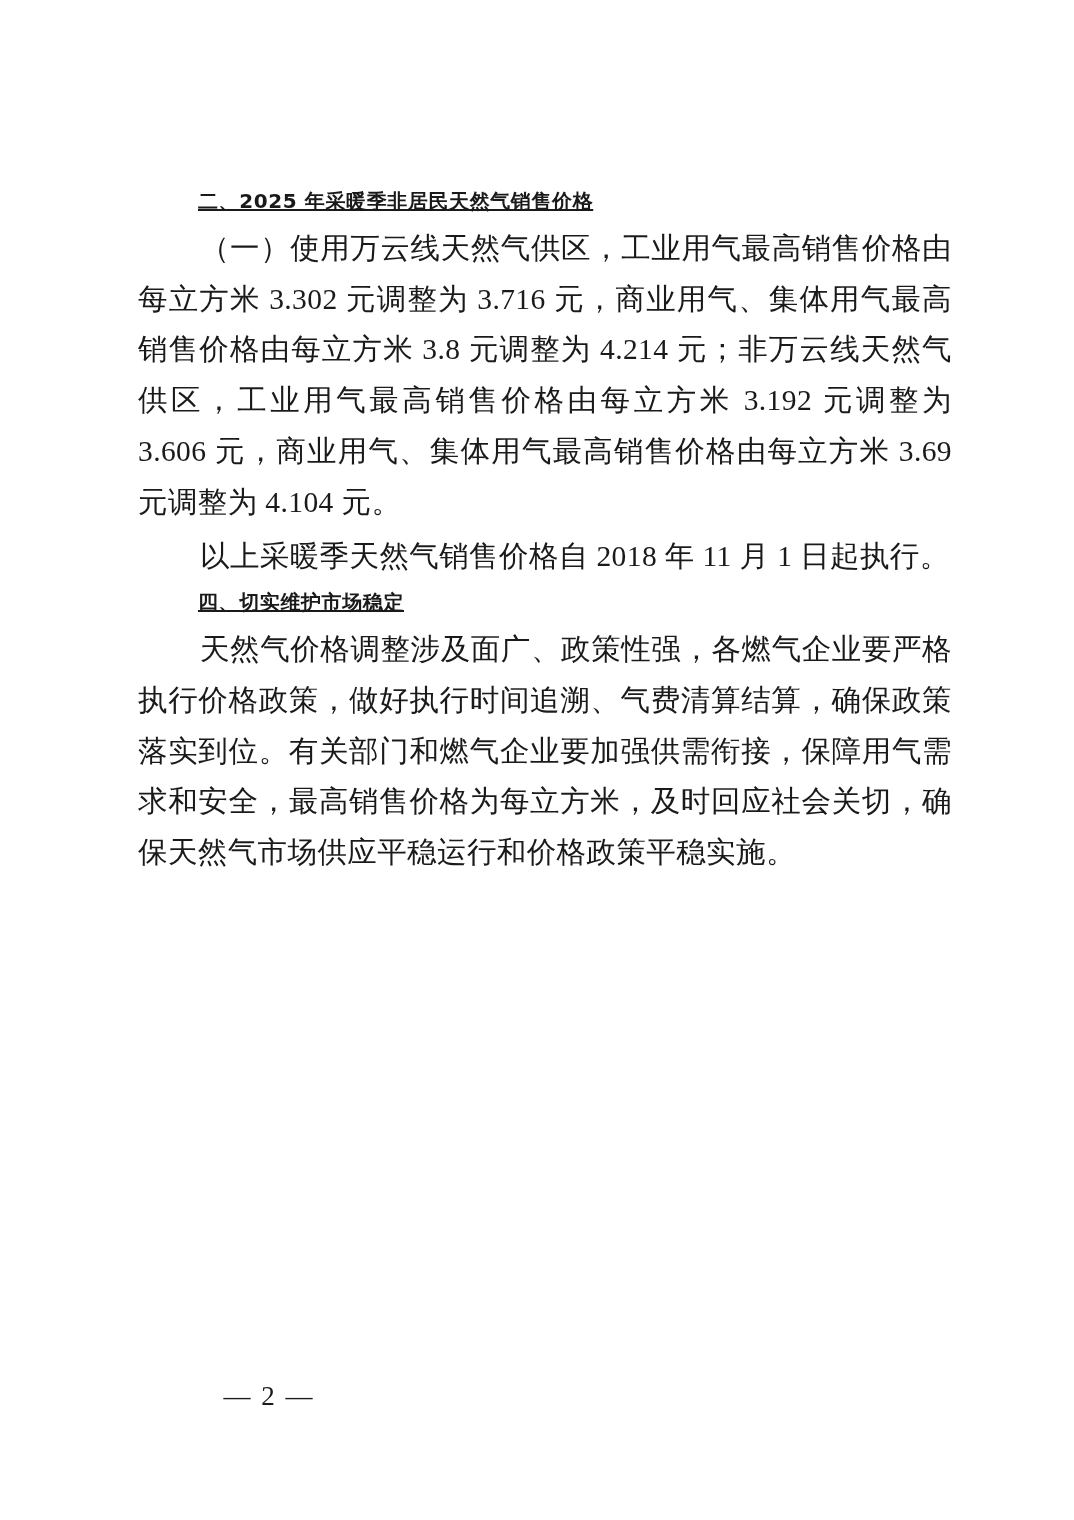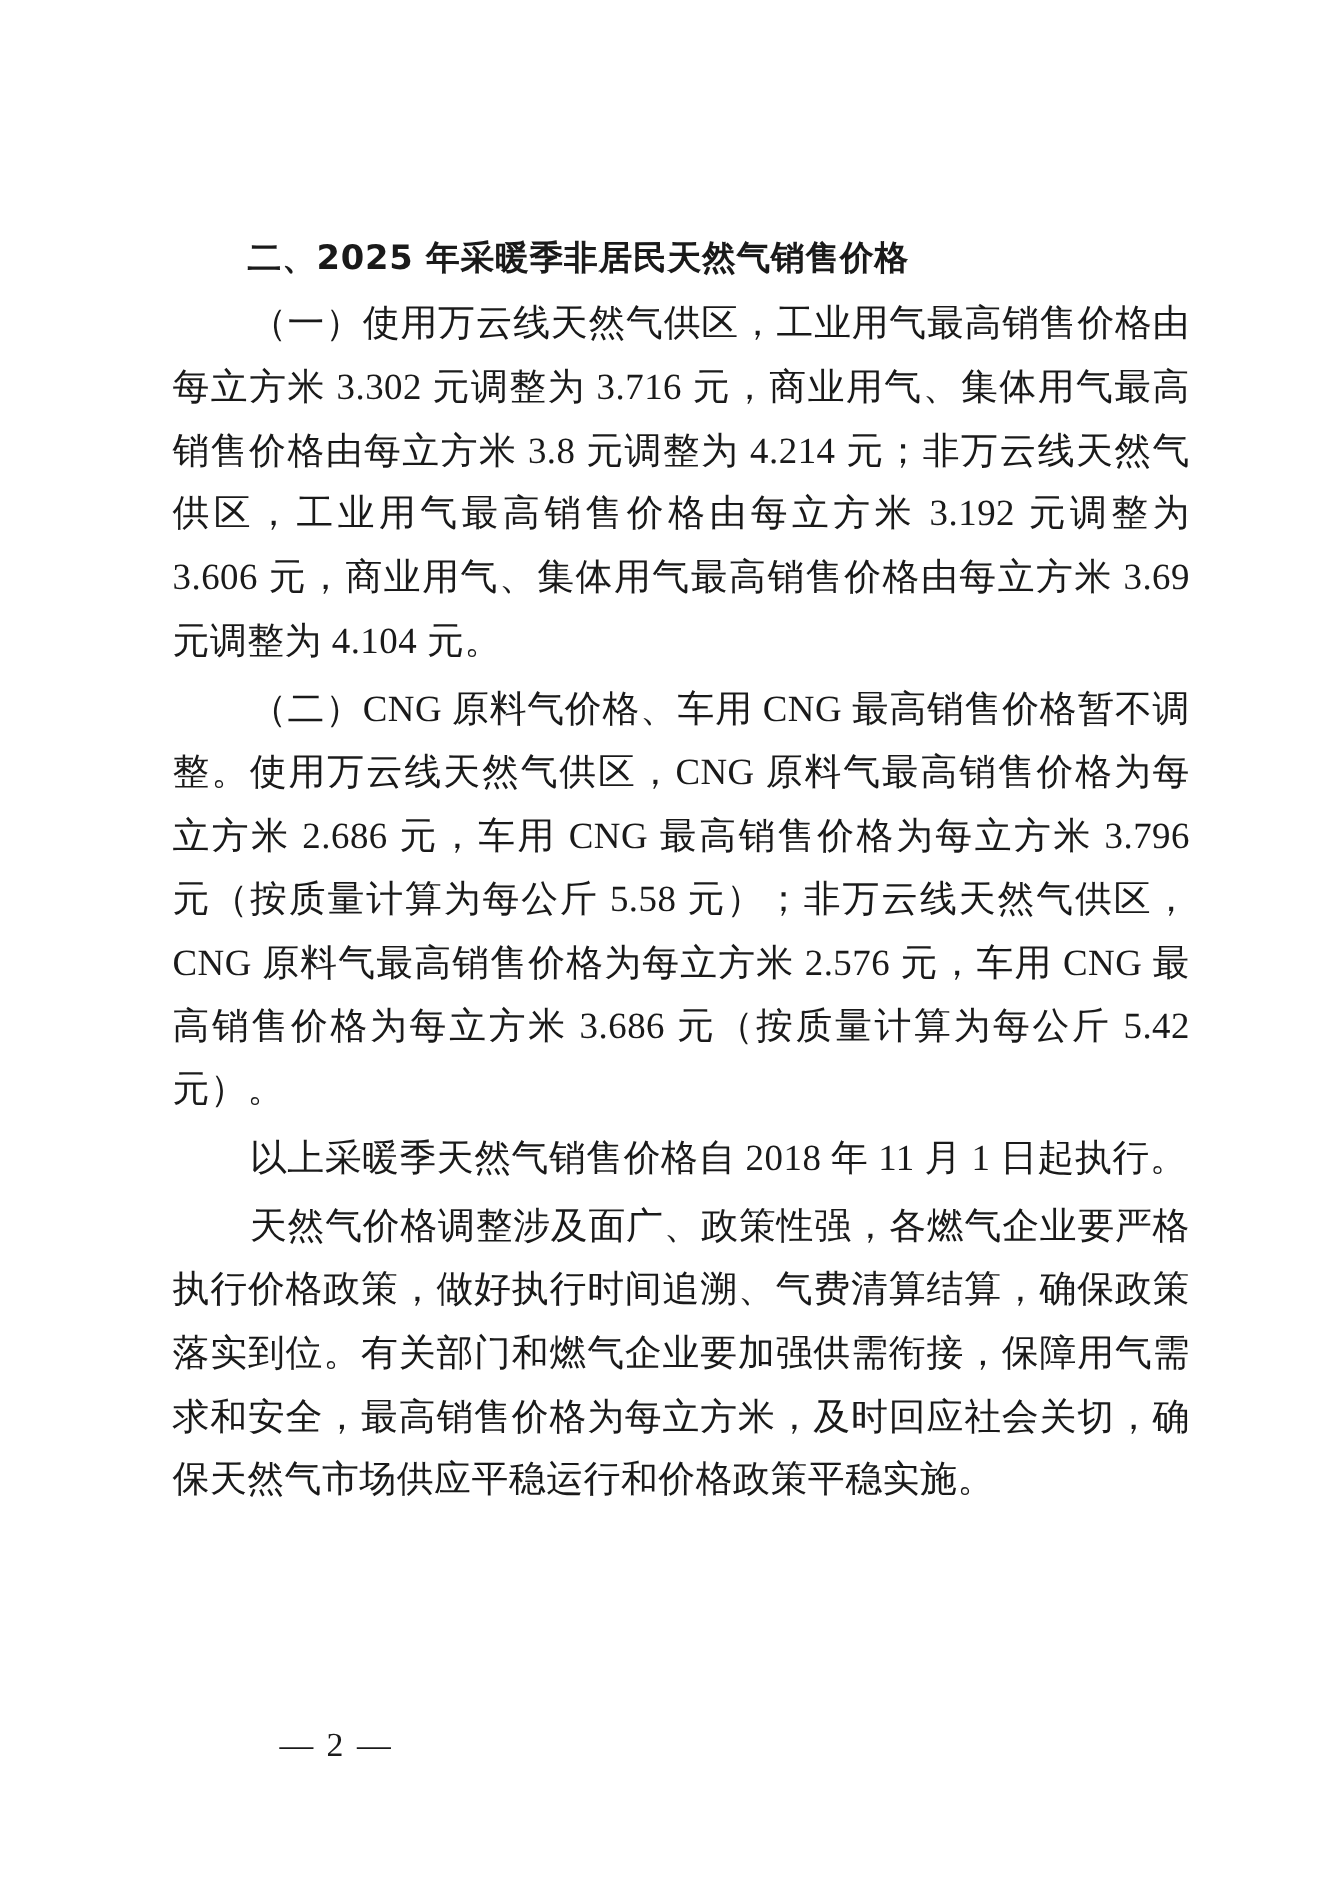--- a/index.html
+++ b/index.html
@@ -25,25 +25,26 @@
   .doc-body {
     font-size: 29.5px;
     line-height: 1.72;
     letter-spacing: 0.4px;
     text-align: justify;
     text-justify: inter-ideograph;
   }
   .heading {
     font-family: "DejaVu Sans", "Liberation Sans", sans-serif;
     font-weight: bold;
-    font-size: 27px;
+    font-size: 20px;
     letter-spacing: 0.6px;
     margin: 0 0 6px 0;
     text-indent: 60px;
     line-height: 1.6;
+    text-decoration: underline;
   }
   .para {
     margin: 0 4px 4px 0;
     text-indent: 62px;
   }
   .footer {
     position: absolute;
     left: 0;
     right: 0;
     bottom: 108px;
@@ -58,24 +59,24 @@
   }
 </style>
 </head>
 <body>
 
 <div class="page">
   <div class="doc-body">
 
     <h2 class="heading">二、2025 年采暖季非居民天然气销售价格</h2>
     <p class="para">（一）使用万云线天然气供区，工业用气最高销售价格由每立方米 3.302 元调整为 3.716 元，商业用气、集体用气最高销售价格由每立方米 3.8 元调整为 4.214 元；非万云线天然气供区，工业用气最高销售价格由每立方米 3.192 元调整为 3.606 元，商业用气、集体用气最高销售价格由每立方米 3.69 元调整为 4.104 元。</p>
-    <p class="para">（二）CNG 原料气价格、车用 CNG 最高销售价格暂不调整。使用万云线天然气供区，CNG 原料气最高销售价格为每立方米 2.686 元，车用 CNG 最高销售价格为每立方米 3.796 元（按质量计算为每公斤 5.58 元）；非万云线天然气供区，CNG 原料气最高销售价格为每立方米 2.576 元，车用 CNG 最高销售价格为每立方米 3.686 元（按质量计算为每公斤 5.42 元）。</p>
 
     <p class="para">以上采暖季天然气销售价格自 2018 年 11 月 1 日起执行。</p>
 
+    <h2 class="heading">四、切实维护市场稳定</h2>
     <p class="para">天然气价格调整涉及面广、政策性强，各燃气企业要严格执行价格政策，做好执行时间追溯、气费清算结算，确保政策落实到位。有关部门和燃气企业要加强供需衔接，保障用气需求和安全，最高销售价格为每立方米，及时回应社会关切，确保天然气市场供应平稳运行和价格政策平稳实施。</p>
 
   </div>
 
   <div class="footer">
     <span class="footer-inner">— 2 —</span>
   </div>
 </div>
 
 </body></html>

